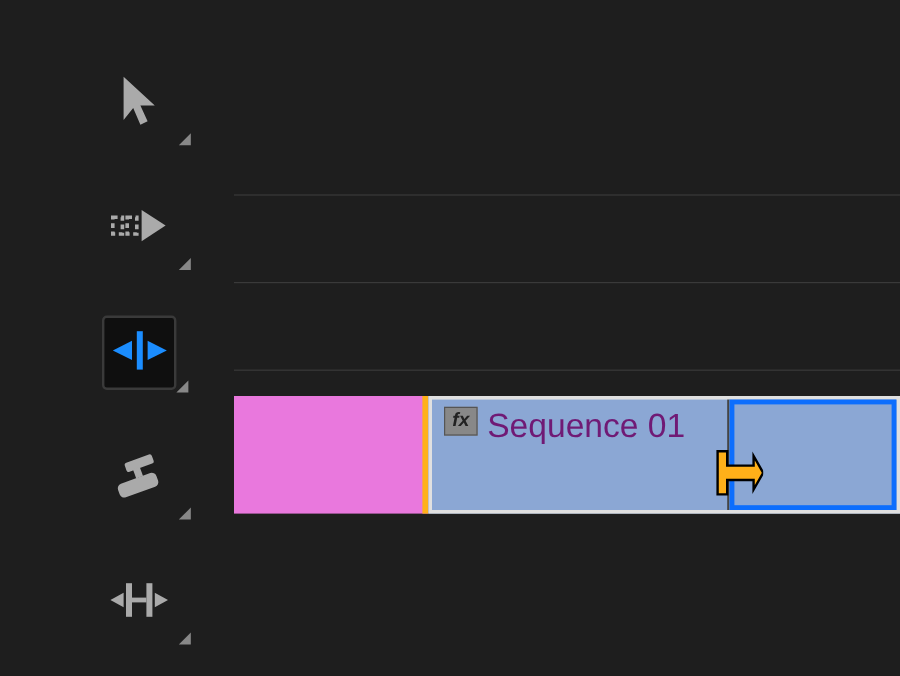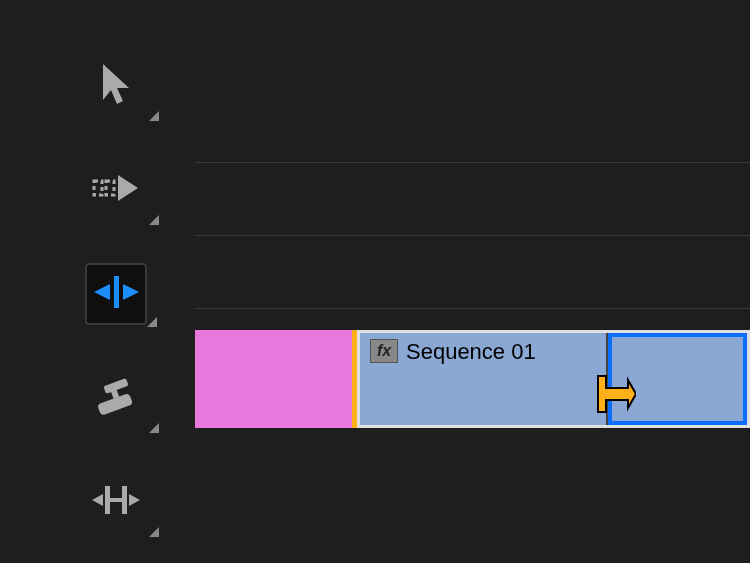--- a/index.html
+++ b/index.html
@@ -95,22 +95,22 @@
       color: #222;
       font-style: italic;
       font-weight: bold;
       font-size: 16px;
       display: flex;
       align-items: center;
       justify-content: center;
       border: 1px solid #555;
     }
     .clip-label {
-      font-size: 22px;
-      color: #000000;
+      font-size: 28px;
+      color: #701a75;
       font-weight: 500;
       text-align: center;
     }
     .ripple-cursor {
       position: absolute;
       left: -20px;
       top: 35px;
     }
   </style>
 </head>

